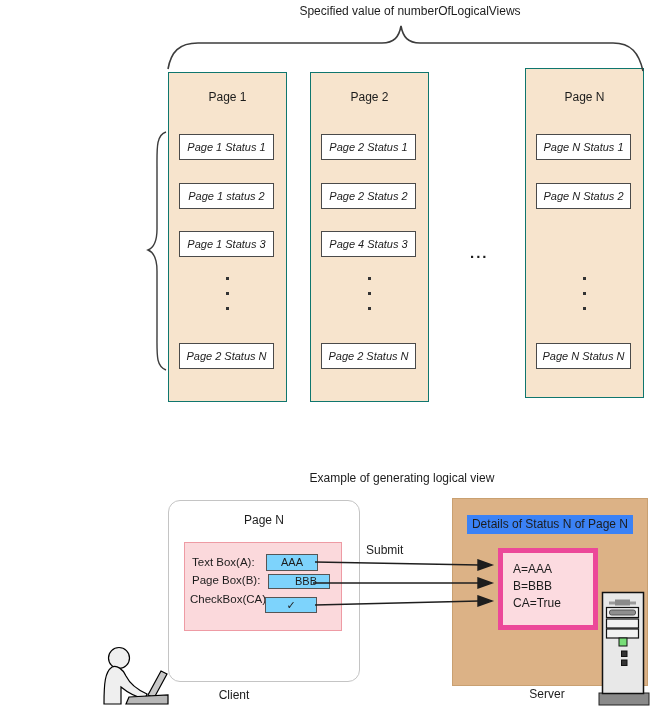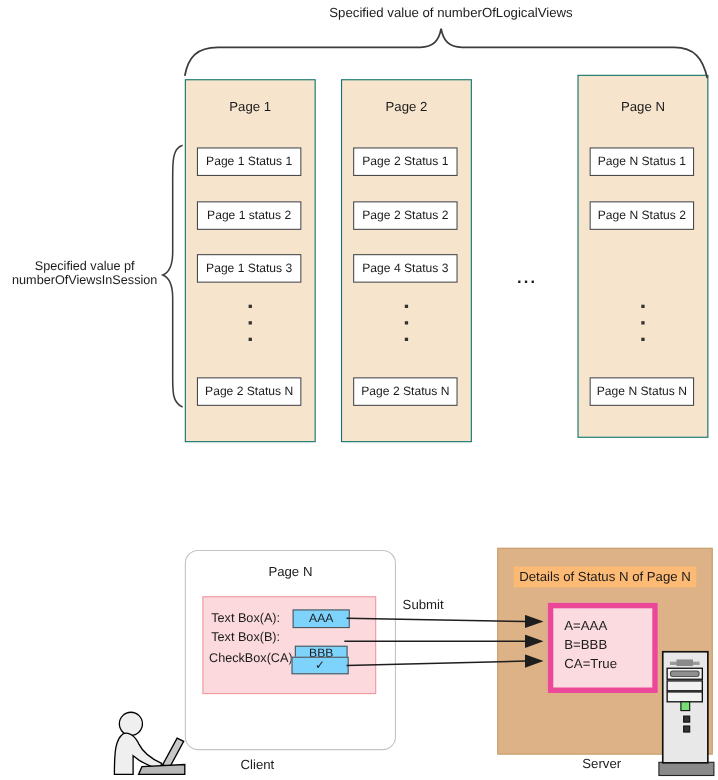--- a/index.html
+++ b/index.html
@@ -15,68 +15,64 @@
   .side-label{left:2px;top:236px;width:150px;font-size:11.5px;line-height:13px;}
   .ellipsis{left:470px;top:244px;font-size:15px;letter-spacing:2px;font-weight:bold;}
 
   
   .column{position:absolute;width:117px;height:328px;background:#f7e4cd;border:1px solid #0f766e;--dy:0px;}
   .column--1{left:168px;top:72px;}
   .column--2{left:310px;top:72px;}
   .column--n{left:525px;top:68px;--dy:4px;}
   .col-title{position:absolute;left:0;right:0;top:calc(17px + var(--dy));text-align:center;font-size:12px;}
   .sbox{position:absolute;left:10px;width:93px;height:24px;background:#fff;border:1px solid #4a4a4a;
-        font-size:11px;text-align:center;line-height:24px;}
+        font-size:11px;text-align:center;line-height:24px;font-style:italic;}
   .s1{top:calc(61px + var(--dy));}
   .s2{top:calc(110px + var(--dy));}
   .s3{top:calc(158px + var(--dy));}
   .s4{top:calc(270px + var(--dy));}
   .vdots{position:absolute;left:0;right:0;top:calc(204px + var(--dy));display:flex;flex-direction:column;align-items:center;gap:12px;}
   .vdots i{width:3px;height:3px;background:#333;display:block;}
 
   
   .bottom-title{left:277px;top:471px;width:250px;font-size:12px;}
   .client-box{left:168px;top:500px;width:190px;height:180px;background:#fff;
               border:1.5px solid #c4c4c4;border-radius:12px;}
   .client-title{position:absolute;left:0;right:0;top:12px;text-align:center;font-size:12px;}
   .client-pink{position:absolute;left:15px;top:41px;width:156px;height:87px;
                background:#fbd9dc;border:1px solid #ee9ba4;}
   .f-label{position:absolute;left:7px;font-size:11.5px;white-space:nowrap;}
   .fl1{top:13px;} .fl2{top:31px;} .fl3{top:50px;left:5px;}
   .f-input{position:absolute;background:#7dd3fc;border:1.5px solid #555;font-size:11px;
            text-align:center;}
   .fi1{left:81px;top:11px;width:50px;height:15px;line-height:15px;}
-  .fi2{left:83px;top:44px;width:46px;height:13px;line-height:13px;}
+  .fi2{left:83px;top:31px;width:46px;height:13px;line-height:13px;padding-left:14px;}
   .fi3{left:80px;top:54px;width:50px;height:14px;line-height:14px;}
   .submit-label{left:366px;top:543px;font-size:12px;}
 
   .server-box{left:452px;top:498px;width:194px;height:186px;background:#dcb286;border:1px solid #c9a071;}
-  .server-header{position:absolute;left:14px;top:16px;width:166px;height:19px;background:#fdba74;
+  .server-header{position:absolute;left:14px;top:16px;width:166px;height:19px;background:#3b82f6;
                  font-size:12px;text-align:center;line-height:19px;white-space:nowrap;}
   .server-pink{position:absolute;left:45px;top:49px;width:90px;height:72px;background:#fcdbe0;border:5px solid #ec4899;}
   .sp-line{position:absolute;left:10px;font-size:12px;white-space:nowrap;}
   .sp1{top:9px;} .sp2{top:26px;} .sp3{top:43px;}
 
   .client-caption{left:184px;top:688px;width:100px;font-size:12px;}
   .server-caption{left:497px;top:687px;width:100px;font-size:12px;}
 
   
   .overlay{position:absolute;left:0;top:0;width:653px;height:709px;pointer-events:none;}
 </style>
 </head>
 <body>
 
 <div class="canvas">
 
   <div class="abs t-center top-title">Specified value of numberOfLogicalViews</div>
 
-  <div class="abs t-center side-label">
-    <div>Specified value pf</div>
-    <div>numberOfViewsInSession</div>
-  </div>
 
   <div class="abs ellipsis">...</div>
 
   <div class="column column--1">
     <div class="col-title">Page 1</div>
     <div class="sbox s1">Page 1 Status 1</div>
     <div class="sbox s2">Page 1 status 2</div>
     <div class="sbox s3">Page 1 Status 3</div>
     <div class="vdots">
         <i></i>
@@ -104,27 +100,28 @@
     <div class="sbox s1">Page N Status 1</div>
     <div class="sbox s2">Page N Status 2</div>
     <div class="vdots">
         <i></i>
         <i></i>
         <i></i>
       </div>
     <div class="sbox s4">Page N Status N</div>
   </div>
 
+  <div class="abs t-center bottom-title">Example of generating logical view</div>
 
   <div class="abs client-box">
     <div class="client-title">Page N</div>
     <div class="client-pink">
       <span class="f-label fl1">Text Box(A):</span>
       <span class="f-input fi1">AAA</span>
-      <span class="f-label fl2">Text Box(B):</span>
+      <span class="f-label fl2">Page Box(B):</span>
       <span class="f-input fi2">BBB</span>
       <span class="f-label fl3">CheckBox(CA)</span>
       <span class="f-input fi3">✓</span>
     </div>
   </div>
 
   <div class="abs submit-label">Submit</div>
 
   <div class="abs server-box">
     <div class="server-header">Details of Status N of Page N</div>

